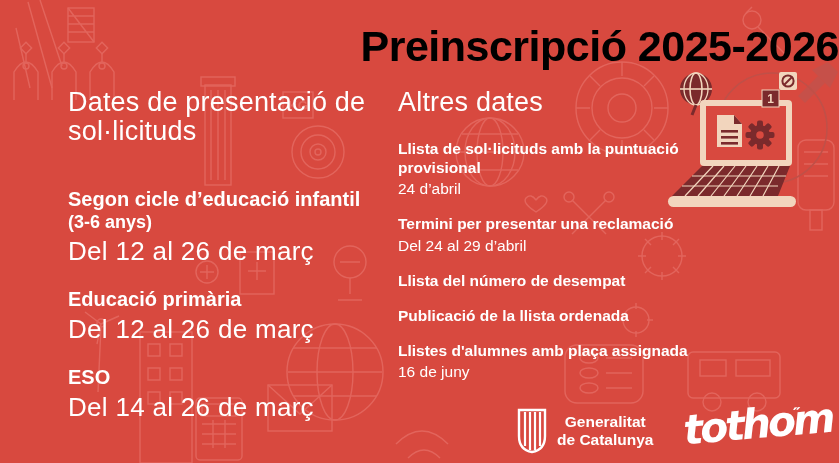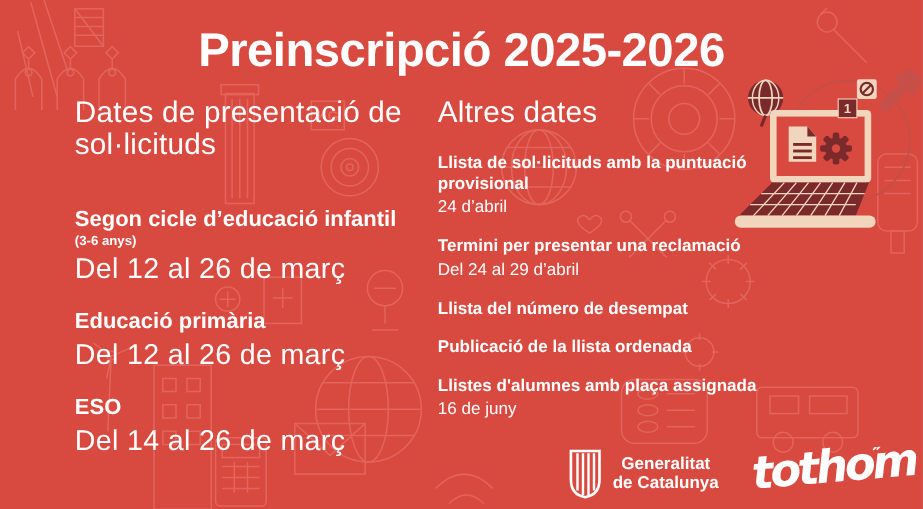--- a/index.html
+++ b/index.html
@@ -3,31 +3,31 @@
 <meta charset="utf-8">
 <style>
   html,body{margin:0;padding:0;background:#8a8a8a;}
   .canvas{
     position:relative;width:839px;height:463px;overflow:hidden;
     background:#d8493f;
     font-family:"Liberation Sans",sans-serif;color:#ffffff;
   }
   .doodles{position:absolute;inset:0;pointer-events:none;}
   .title{
-    position:absolute;top:22px;left:0;right:0;text-align:center;
-    font-size:43px;font-weight:700;letter-spacing:-0.5px;margin:0;color:#ffffff;
+    position:absolute;top:22px;left:0;right:0;text-align:right;
+    font-size:43px;font-weight:700;letter-spacing:-0.5px;margin:0;color:#000000;
   }
   .col{position:absolute;top:88px;}
   .col-left{left:68px;width:305px;}
   .col-right{left:398px;width:300px;}
   .heading{font-size:27px;font-weight:400;line-height:1.07;margin:0 0 42px 0;letter-spacing:0.2px;}
   .col-right .heading{margin-bottom:22px;}
   .litem{margin-bottom:21px;}
   .lname{font-size:20px;font-weight:700;line-height:1.15;}
-  .lnote{font-size:12px;font-weight:700;margin-top:1px;}
+  .lnote{font-size:18px;font-weight:700;margin-top:1px;}
   .ldate{font-size:26px;font-weight:400;margin-top:3px;letter-spacing:0.3px;}
   .ritem{margin-bottom:16px;}
   .rname{font-size:15.5px;font-weight:700;line-height:1.24;}
   .rdate{font-size:15.5px;font-weight:400;margin-top:3px;}
   .illustration{position:absolute;left:666px;top:56px;}
   .generalitat{position:absolute;left:517px;top:408px;display:flex;align-items:center;gap:10px;text-align:center;}
   .gen-text{font-size:15.5px;font-weight:700;line-height:1.15;}
   .tothom{
     position:absolute;left:680px;top:400px;width:156px;text-align:center;
     transform:rotate(-5deg);

